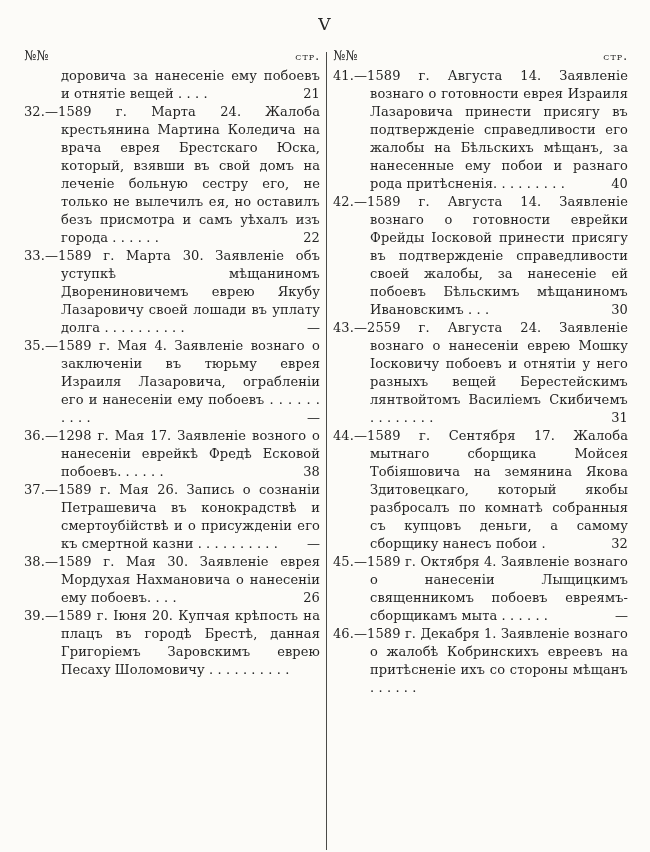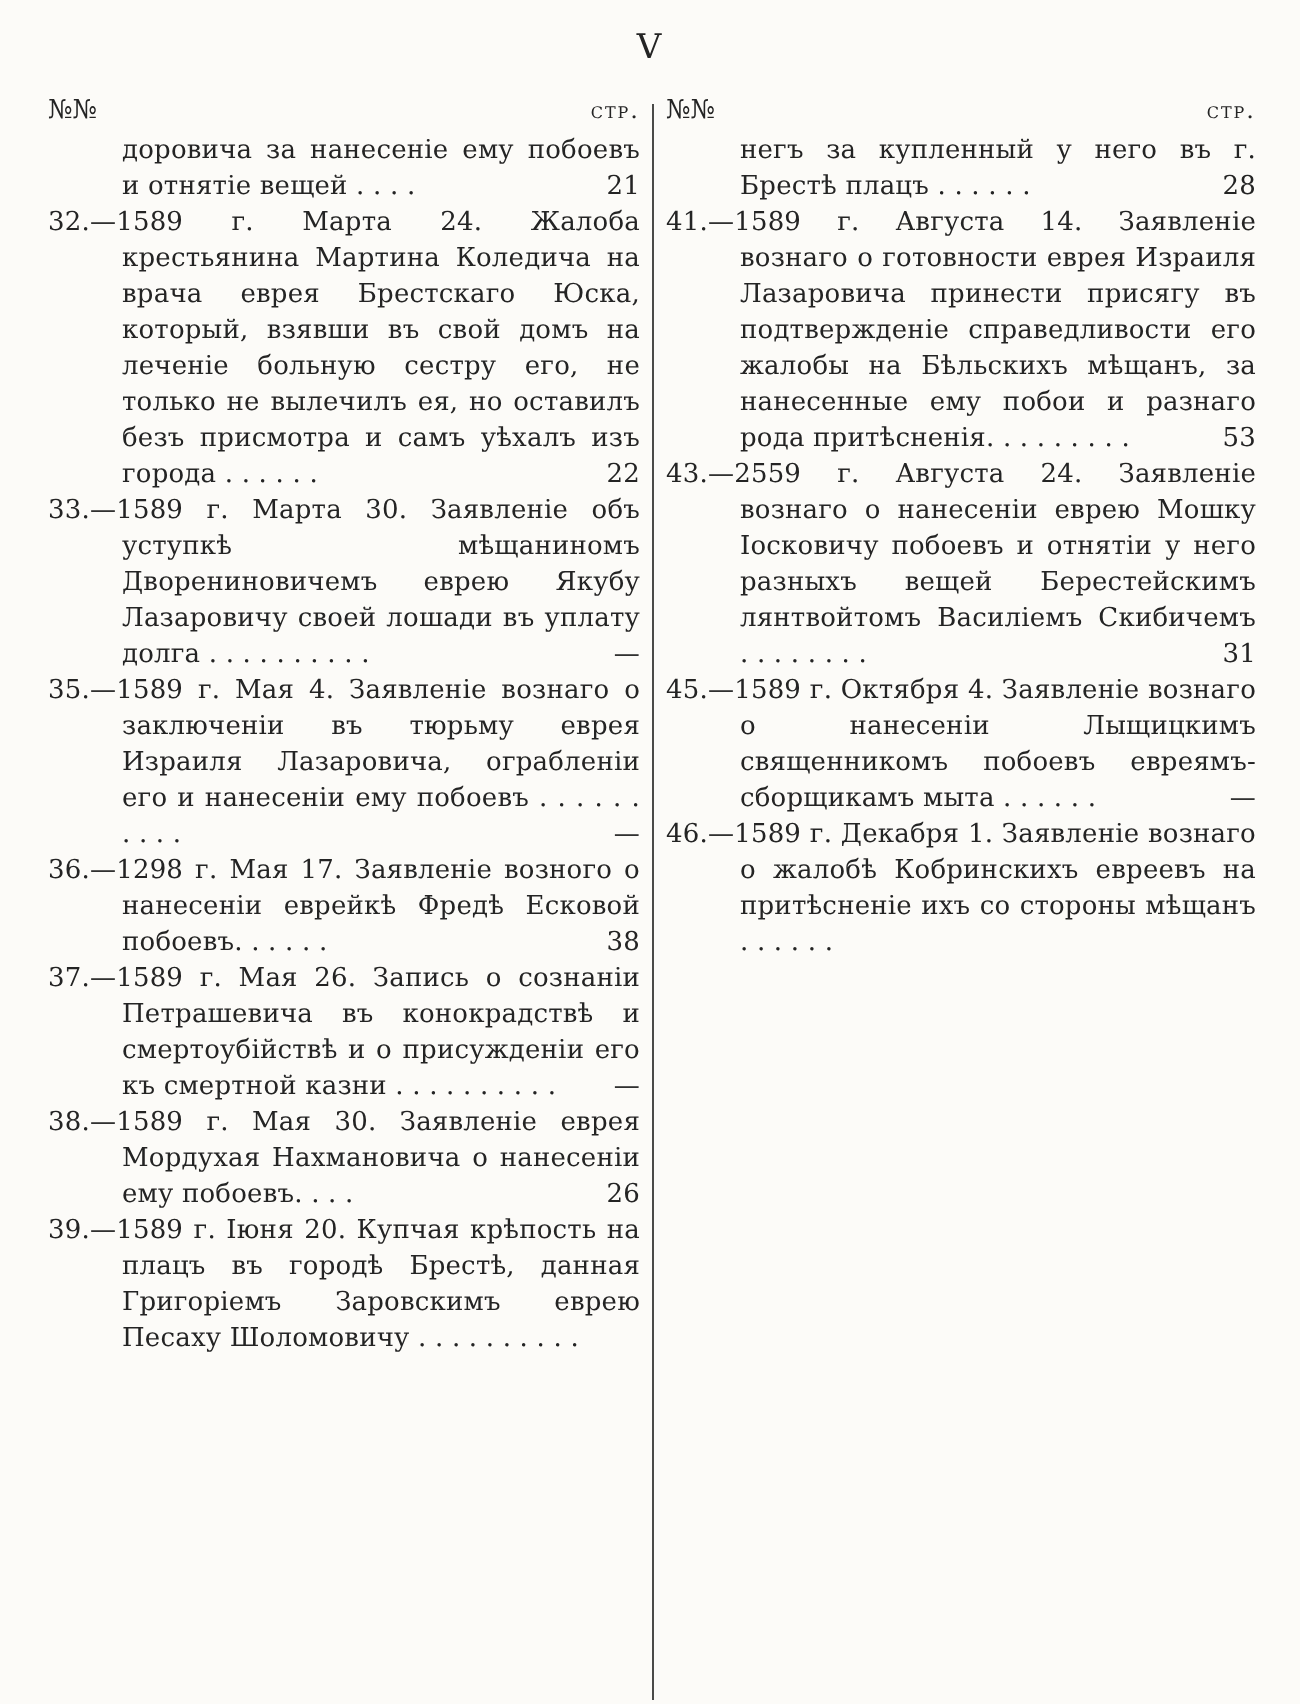--- a/index.html
+++ b/index.html
@@ -116,31 +116,35 @@
 
     </div>
 
     <div class="divider"></div>
 
     <div class="col right">
       <div class="col-header">
         <span class="hdr-num">№№</span>
         <span class="hdr-page">стр.</span>
       </div>
-      <div class="entry cont">
-        <span class="txt">негъ за купленный у него въ г. Брестѣ плацъ . . . . . .</span>
-        <span class="pg">28</span>
+      <div class="entry">
+        <span class="txt">41.—1589 г. Августа 14. Заявленіе вознаго о готовности еврея Израиля Лазаровича принести присягу въ подтвержденіе справедливости его жалобы на Бѣльскихъ мѣщанъ, за нанесенные ему побои и разнаго рода притѣсненія. . . . . . . . .</span>
+        <span class="pg">40</span>
       </div>
       <div class="entry">
-        <span class="txt">41.—1589 г. Августа 14. Заявленіе вознаго о готовности еврея Израиля Лазаровича принести присягу въ подтвержденіе справедливости его жалобы на Бѣльскихъ мѣщанъ, за нанесенные ему побои и разнаго рода притѣсненія. . . . . . . . .</span>
-        <span class="pg">53</span>
+        <span class="txt">42.—1589 г. Августа 14. Заявленіе вознаго о готовности еврейки Фрейды Іосковой принести присягу въ подтвержденіе справедливости своей жалобы, за нанесеніе ей побоевъ Бѣльскимъ мѣщаниномъ Ивановскимъ . . .</span>
+        <span class="pg">30</span>
       </div>
       <div class="entry">
         <span class="txt">43.—2559 г. Августа 24. Заявленіе вознаго о нанесеніи еврею Мошку Іосковичу побоевъ и отнятіи у него разныхъ вещей Берестейскимъ лянтвойтомъ Василіемъ Скибичемъ . . . . . . . .</span>
         <span class="pg">31</span>
+      </div>
+      <div class="entry">
+        <span class="txt">44.—1589 г. Сентября 17. Жалоба мытнаго сборщика Мойсея Тобіяшовича на земянина Якова Здитовецкаго, который якобы разбросалъ по комнатѣ собранныя съ купцовъ деньги, а самому сборщику нанесъ побои .</span>
+        <span class="pg">32</span>
       </div>
       <div class="entry">
         <span class="txt">45.—1589 г. Октября 4. Заявленіе вознаго о нанесеніи Лыщицкимъ священникомъ побоевъ евреямъ-сборщикамъ мыта . . . . . .</span>
         <span class="pg">—</span>
       </div>
       <div class="entry">
         <span class="txt">46.—1589 г. Декабря 1. Заявленіе вознаго о жалобѣ Кобринскихъ евреевъ на притѣсненіе ихъ со стороны мѣщанъ . . . . . .</span>
         
       </div>
 

